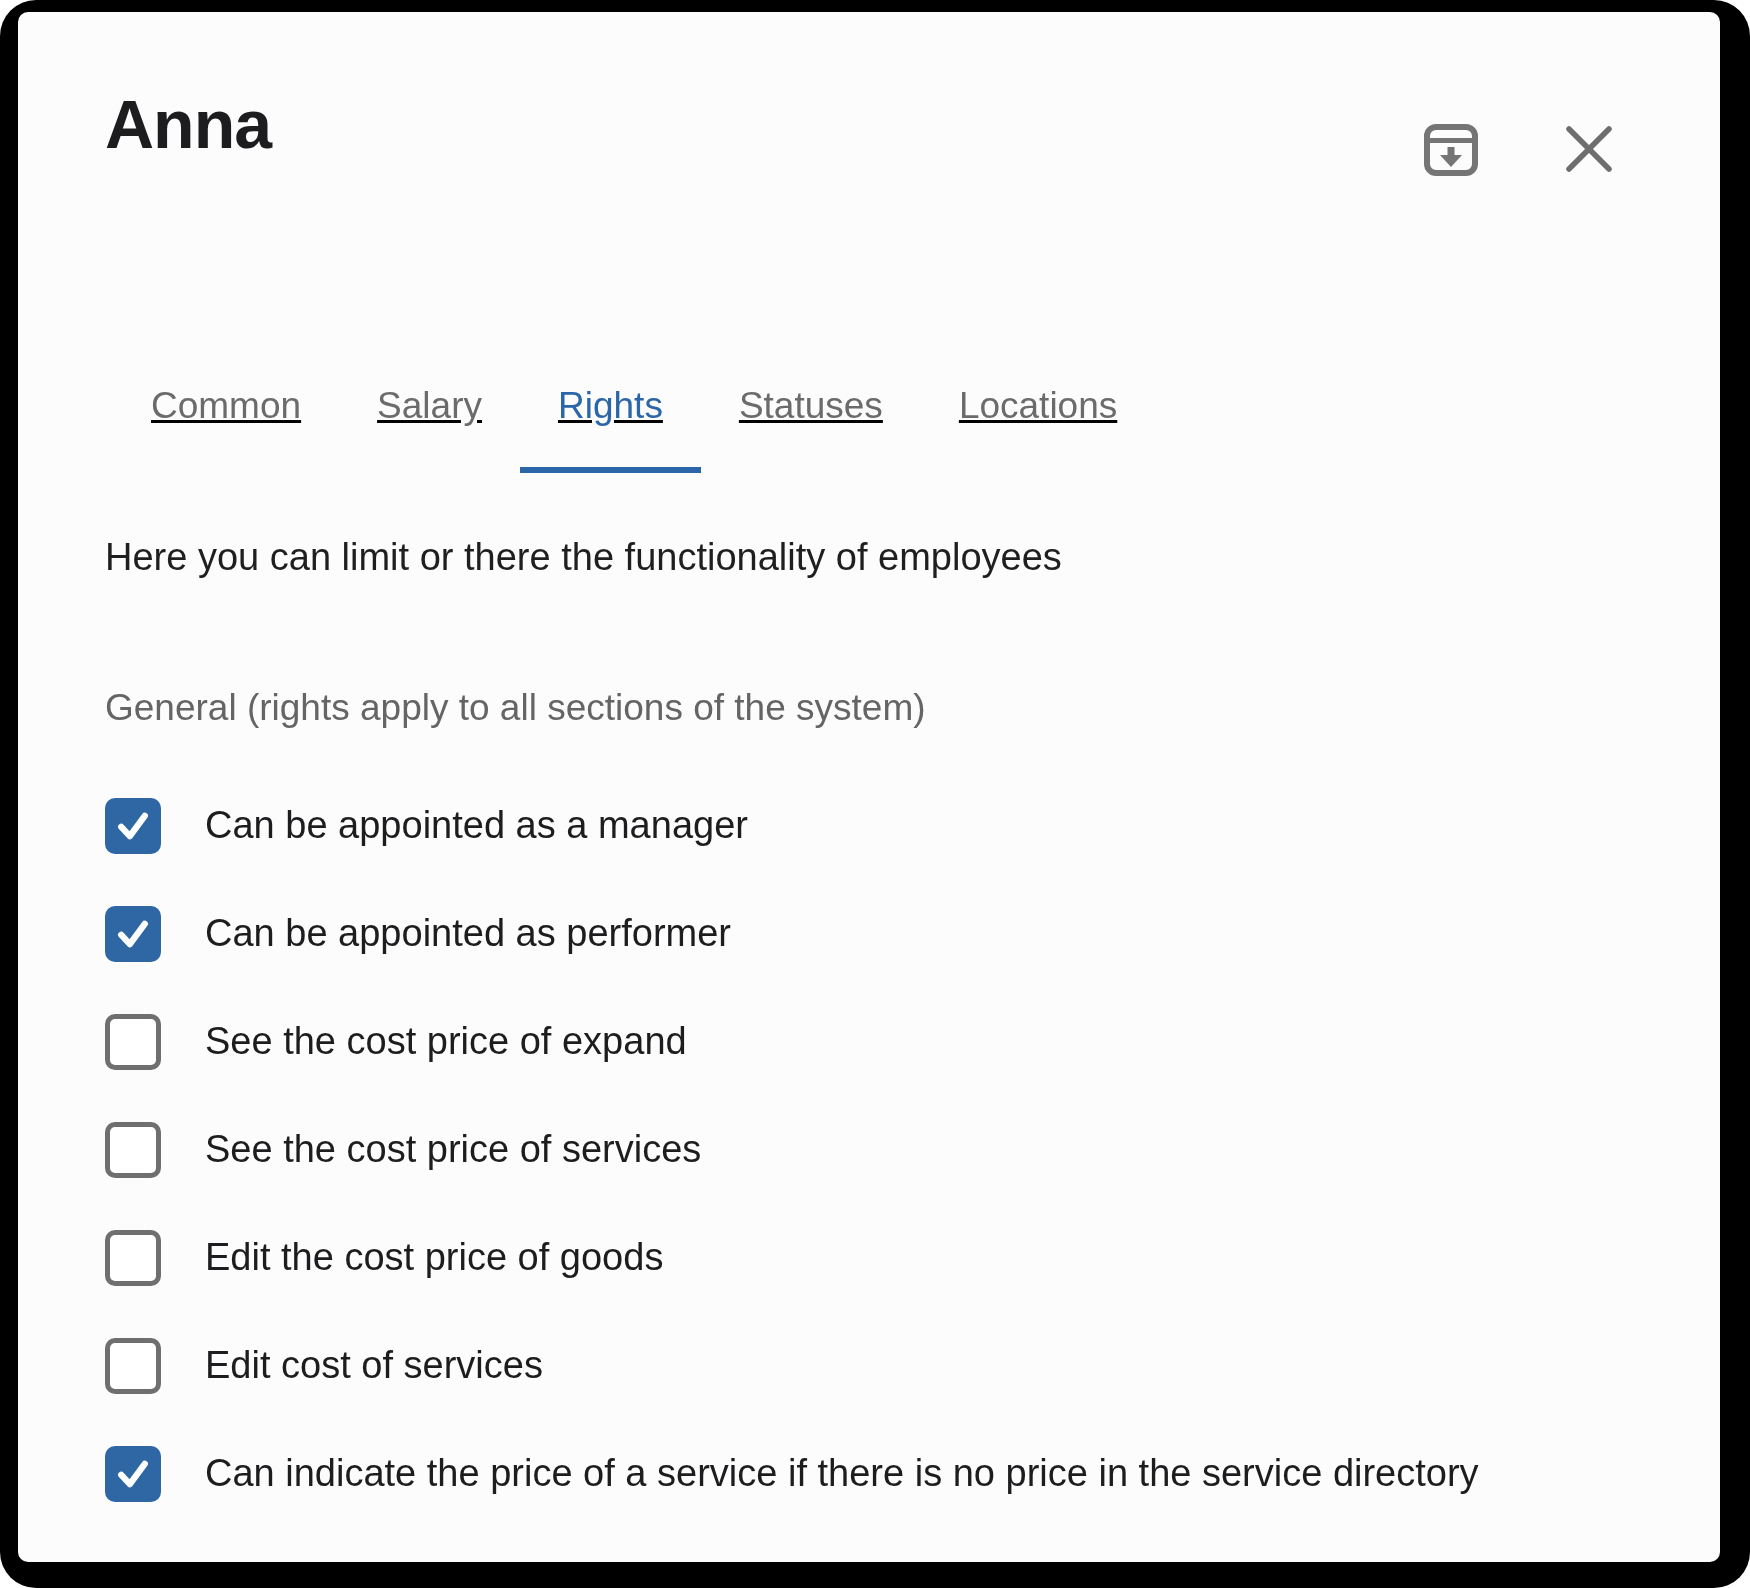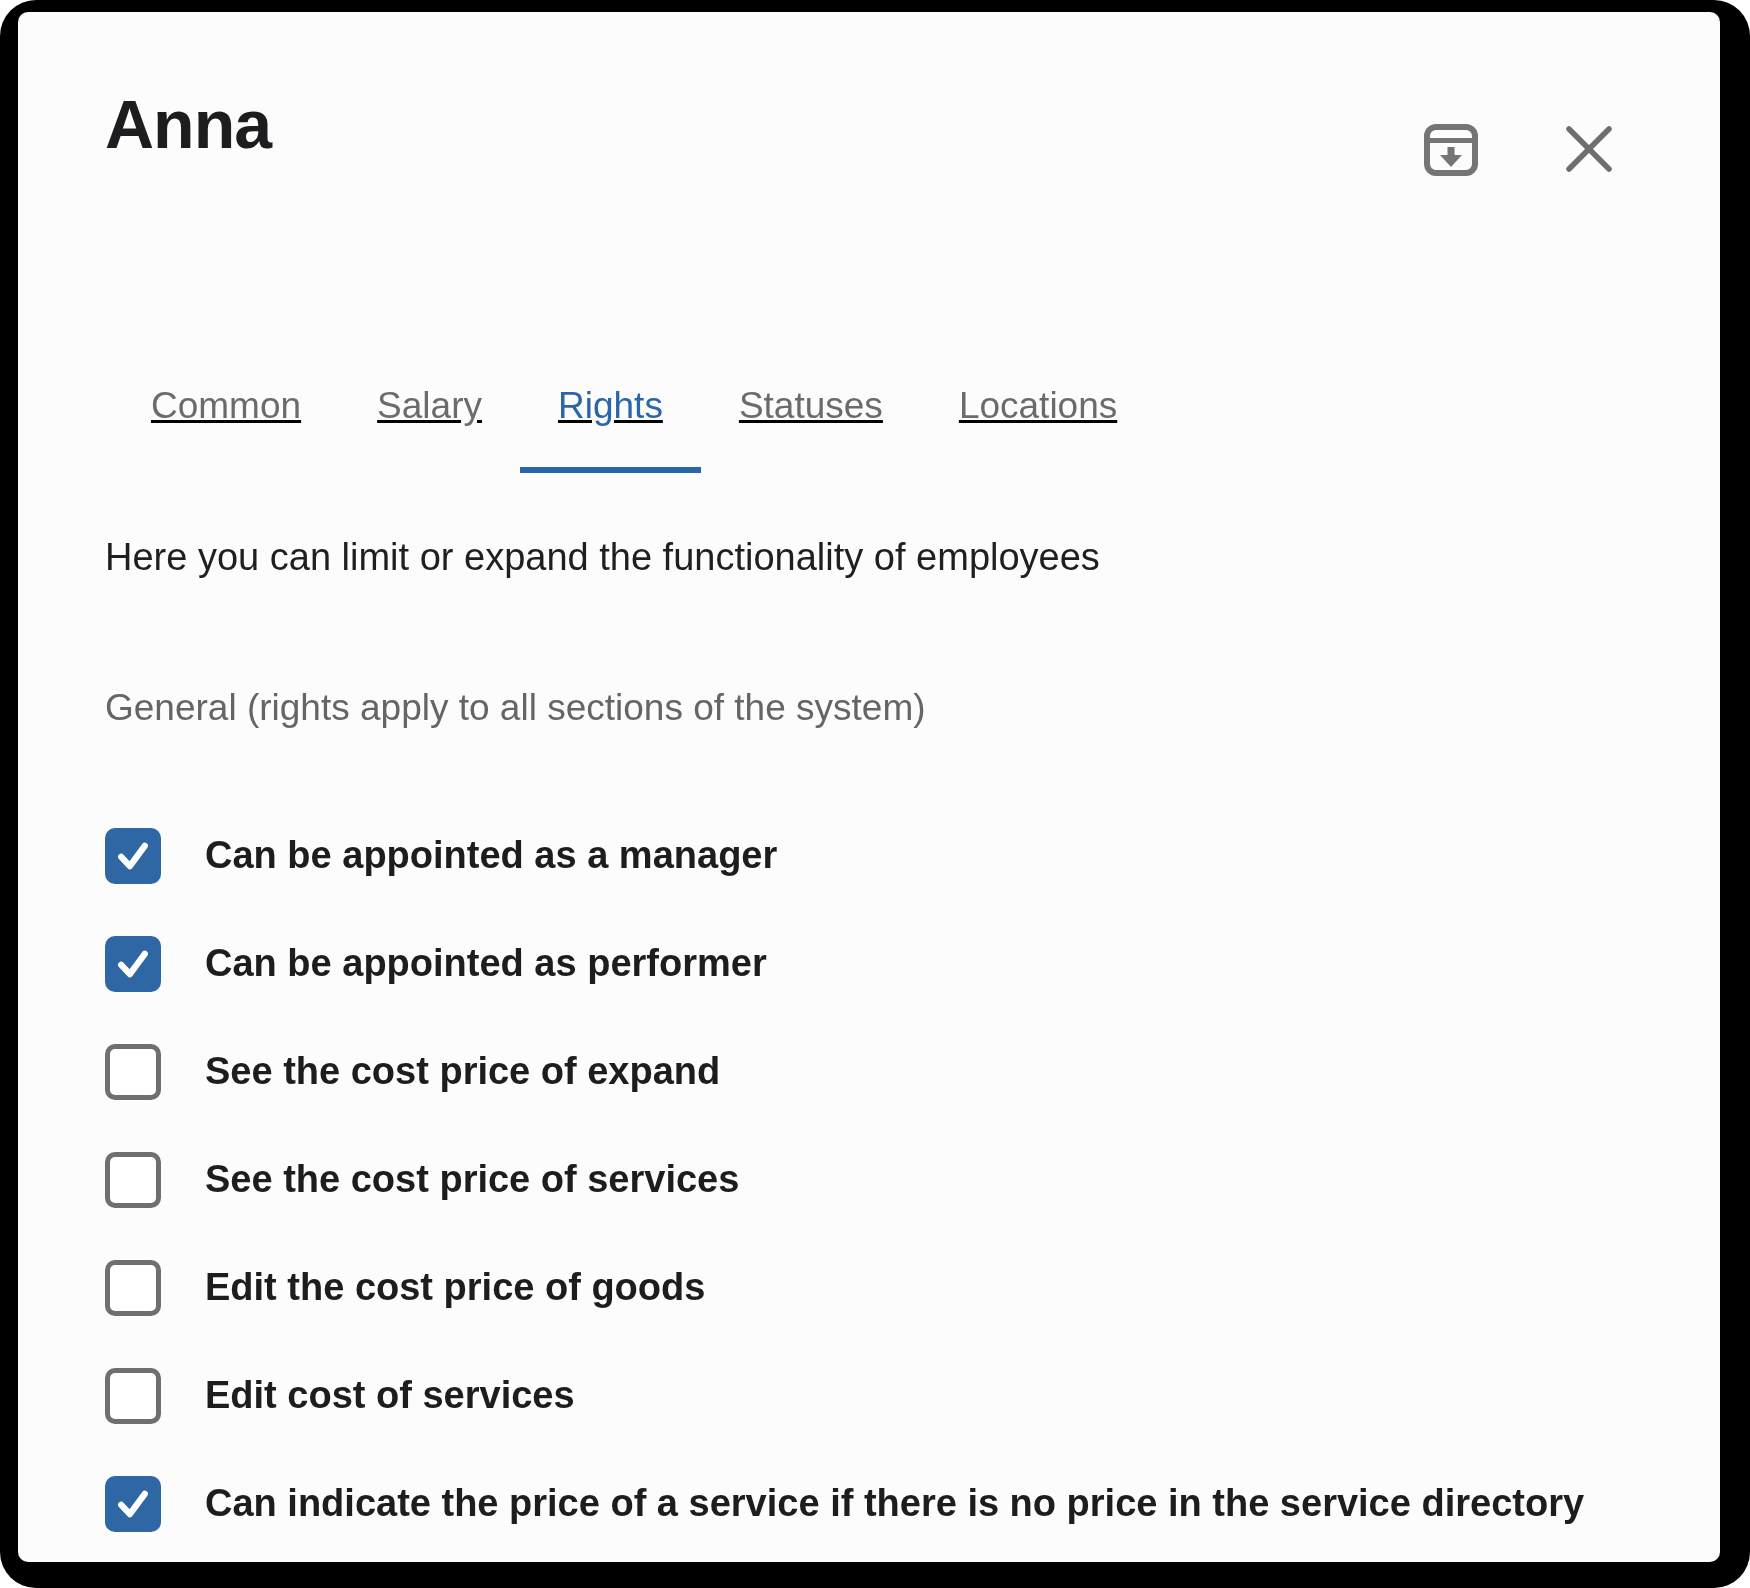--- a/index.html
+++ b/index.html
@@ -47,21 +47,21 @@
   .tab.active::after{
     content:"";position:absolute;left:0;right:0;bottom:0;height:6px;
     background:var(--accent);
   }
   .description{
     margin-top:62px;font-size:38px;color:#1f1f1f;line-height:1.2;
   }
   .section-heading{
     margin-top:105px;font-size:37px;color:var(--text-gray);line-height:1.2;
   }
-  .perm-list{margin-top:98px;font-weight:bold;}
+  .perm-list{margin-top:68px;}
   .perm-row{
     display:flex;align-items:center;margin-bottom:52px;
   }
   .checkbox{
     flex:0 0 auto;width:56px;height:56px;border-radius:10px;
     border:5px solid var(--cb-border);background:#fff;
     display:flex;align-items:center;justify-content:center;cursor:pointer;
   }
   .perm-row.checked .checkbox{
     border-color:var(--checkbox-blue);background:var(--checkbox-blue);
@@ -110,21 +110,21 @@
     <span class="tab-label">Rights</span>
   </div>
       <div class="tab">
     <span class="tab-label">Statuses</span>
   </div>
       <div class="tab">
     <span class="tab-label">Locations</span>
   </div>
     </nav>
 
-  <p class="description">Here you can limit or expand the functionality of employees</p>
+  <p class="description">Here you can limit or there the functionality of employees</p>
 
   <p class="section-heading">General (rights apply to all sections of the system)</p>
 
   <div class="perm-list">
       <div class="perm-row checked">
     <span class="checkbox">
       <svg class="check" viewBox="0 0 56 56" fill="none">
         <path d="M13 29 L24 41 L43 15" stroke="#ffffff" stroke-width="8" stroke-linecap="round" stroke-linejoin="round"></path>
       </svg>
     </span>

